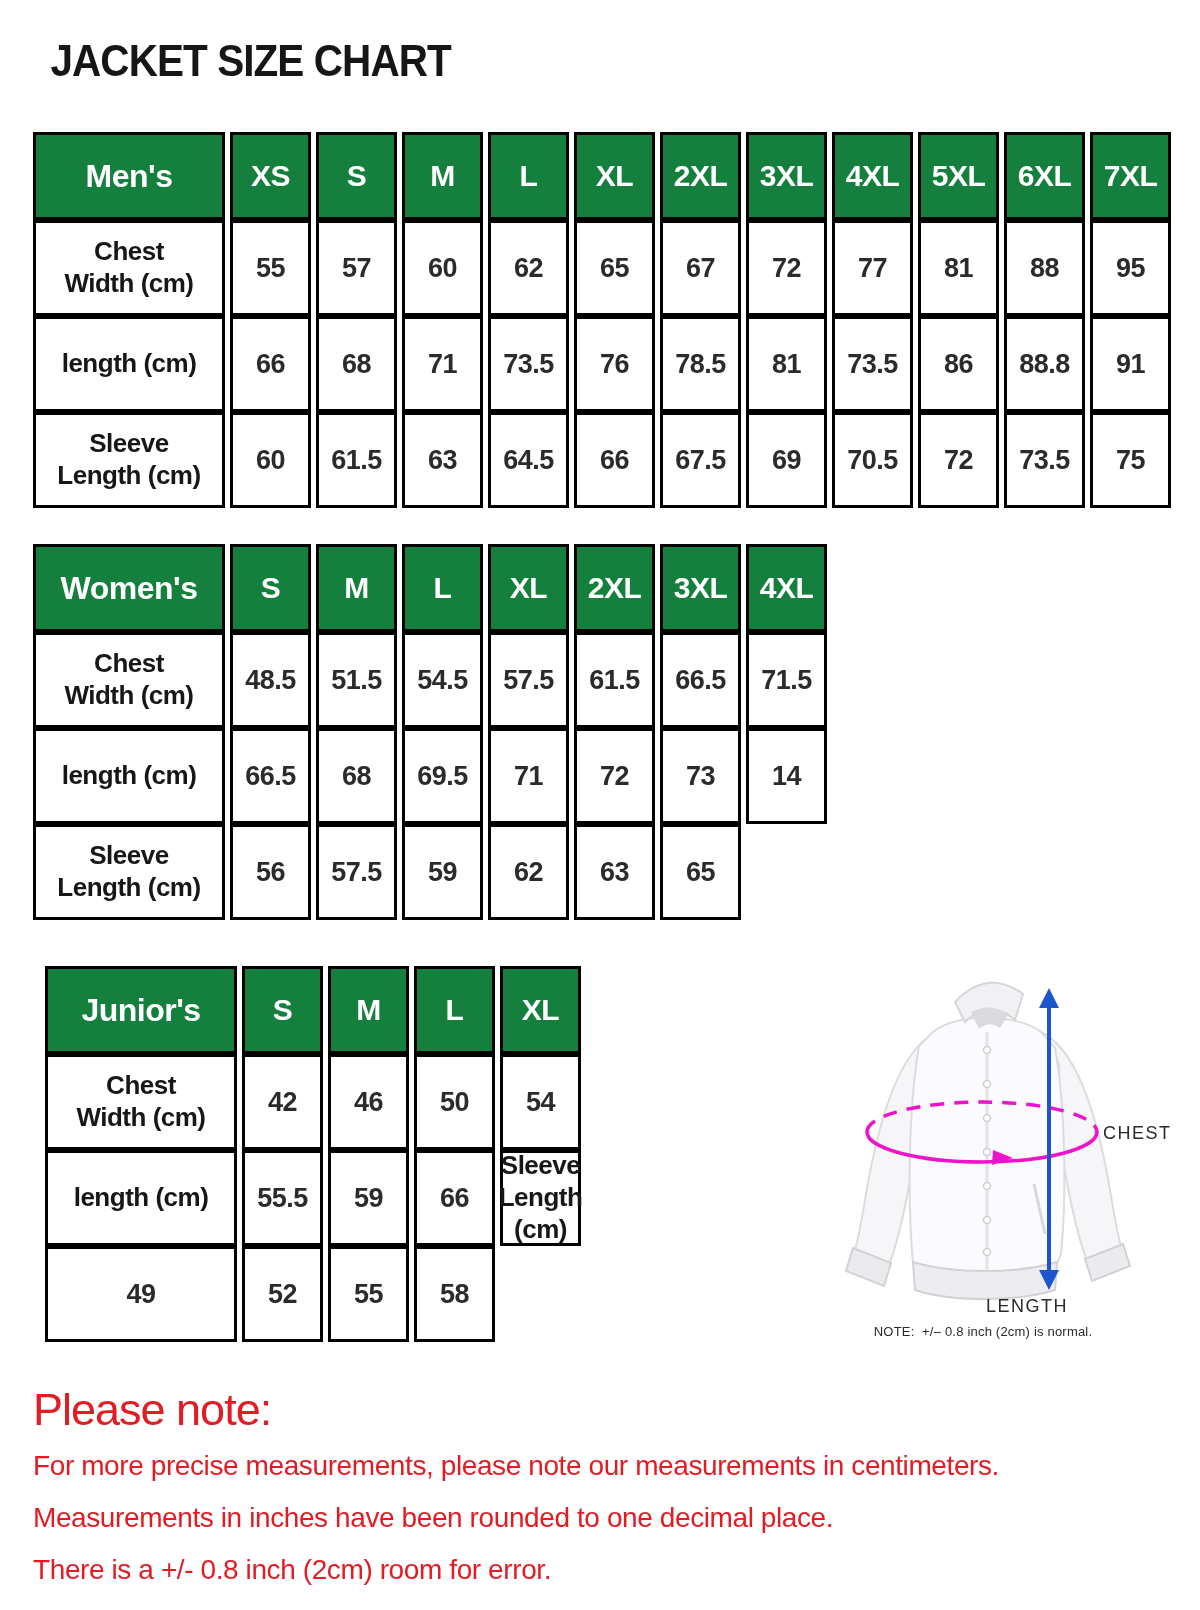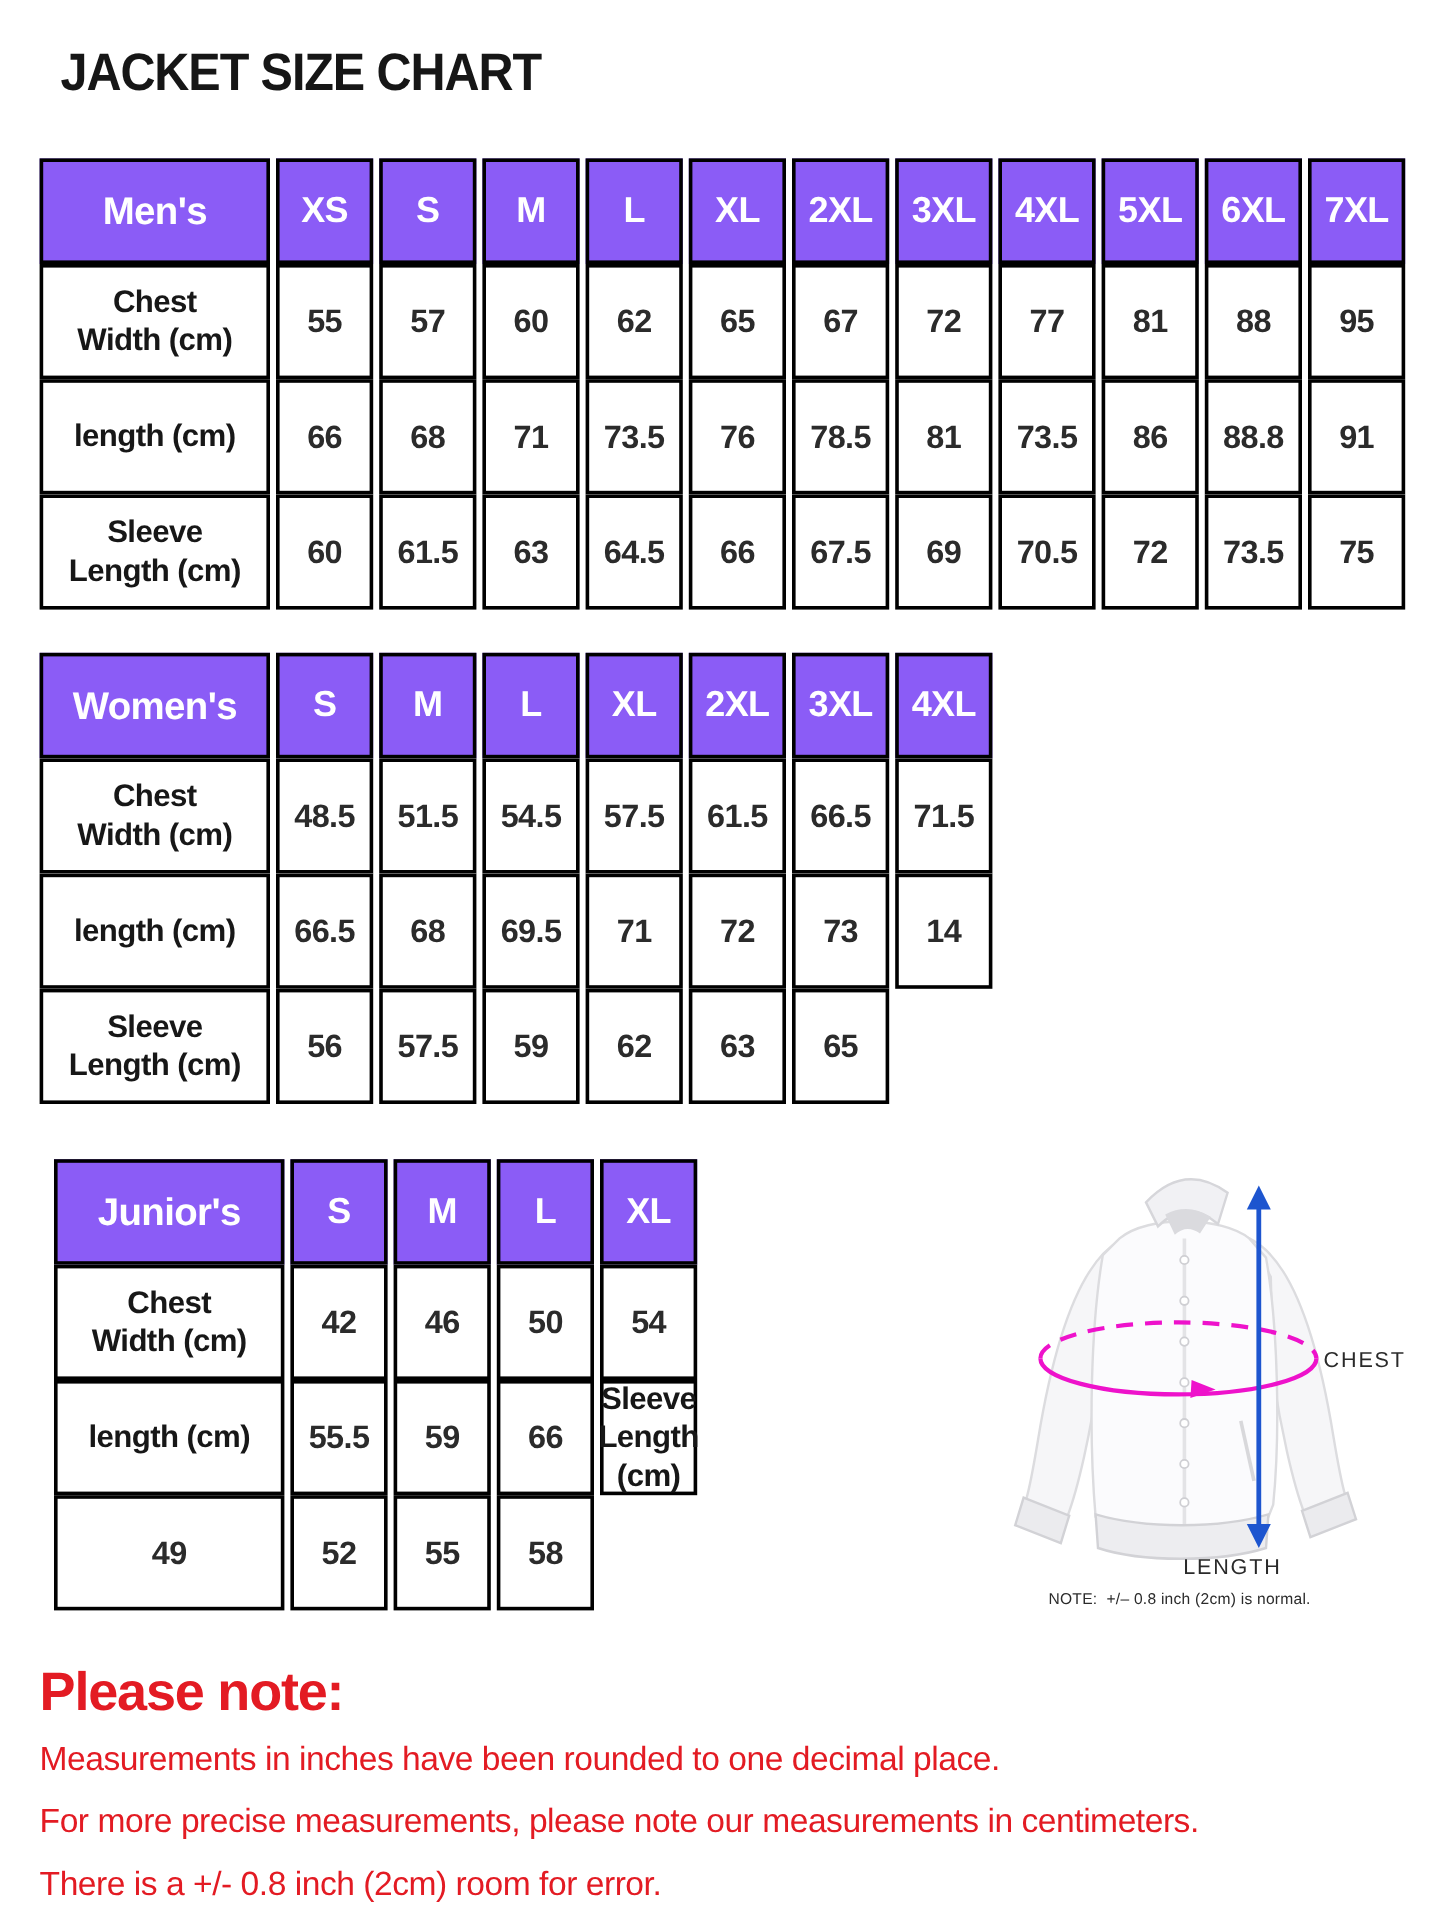--- a/index.html
+++ b/index.html
@@ -29,21 +29,21 @@
     grid-template-rows: 88px 96px 96px 96px;
   }
   .size-table .cell {
     box-sizing: border-box;
     border: 3px solid #000;
     background: #fff;
     display: flex; align-items: center; justify-content: center;
     text-align: center;
   }
   .cell.head {
-    background: #8b5cf6;
+    background: #15803d;
     color: #fff;
     font-weight: bold;
     font-size: 30px;
     letter-spacing: -0.5px;
   }
   .cell.corner { font-size: 32px; }
   .cell.rowlabel {
     font-weight: bold;
     font-size: 26px;
     letter-spacing: -0.5px;
@@ -76,21 +76,21 @@
     white-space: pre-wrap;
     margin-top: 2px;
     letter-spacing: 0.2px;
   }
 
   
   .please-note { margin-top: 26px; }
   .please-note h2 {
     color: #e31b23;
     font-size: 45px;
-    font-weight: bold;
+    font-weight: normal;
     letter-spacing: -1px;
     margin: 0 0 14px 0;
   }
   .please-note p {
     color: #e31b23;
     font-size: 28px;
     letter-spacing: -0.4px;
     margin: 0 0 20px 0;
     font-weight: normal;
   }
@@ -262,18 +262,18 @@
 
         <text x="316" y="187">CHEST</text>
         <text x="240" y="360" text-anchor="middle">LENGTH</text>
       </svg>
       <figcaption>NOTE:  +/– 0.8 inch (2cm) is normal.</figcaption>
     </figure>
   </div>
 
   <section class="please-note">
     <h2>Please note:</h2>
+    <p>For more precise measurements, please note our measurements in centimeters.</p>
     <p>Measurements in inches have been rounded to one decimal place.</p>
-    <p>For more precise measurements, please note our measurements in centimeters.</p>
     <p>There is a +/- 0.8 inch (2cm) room for error.</p>
   </section>
 
 </div>
 
 </body></html>

